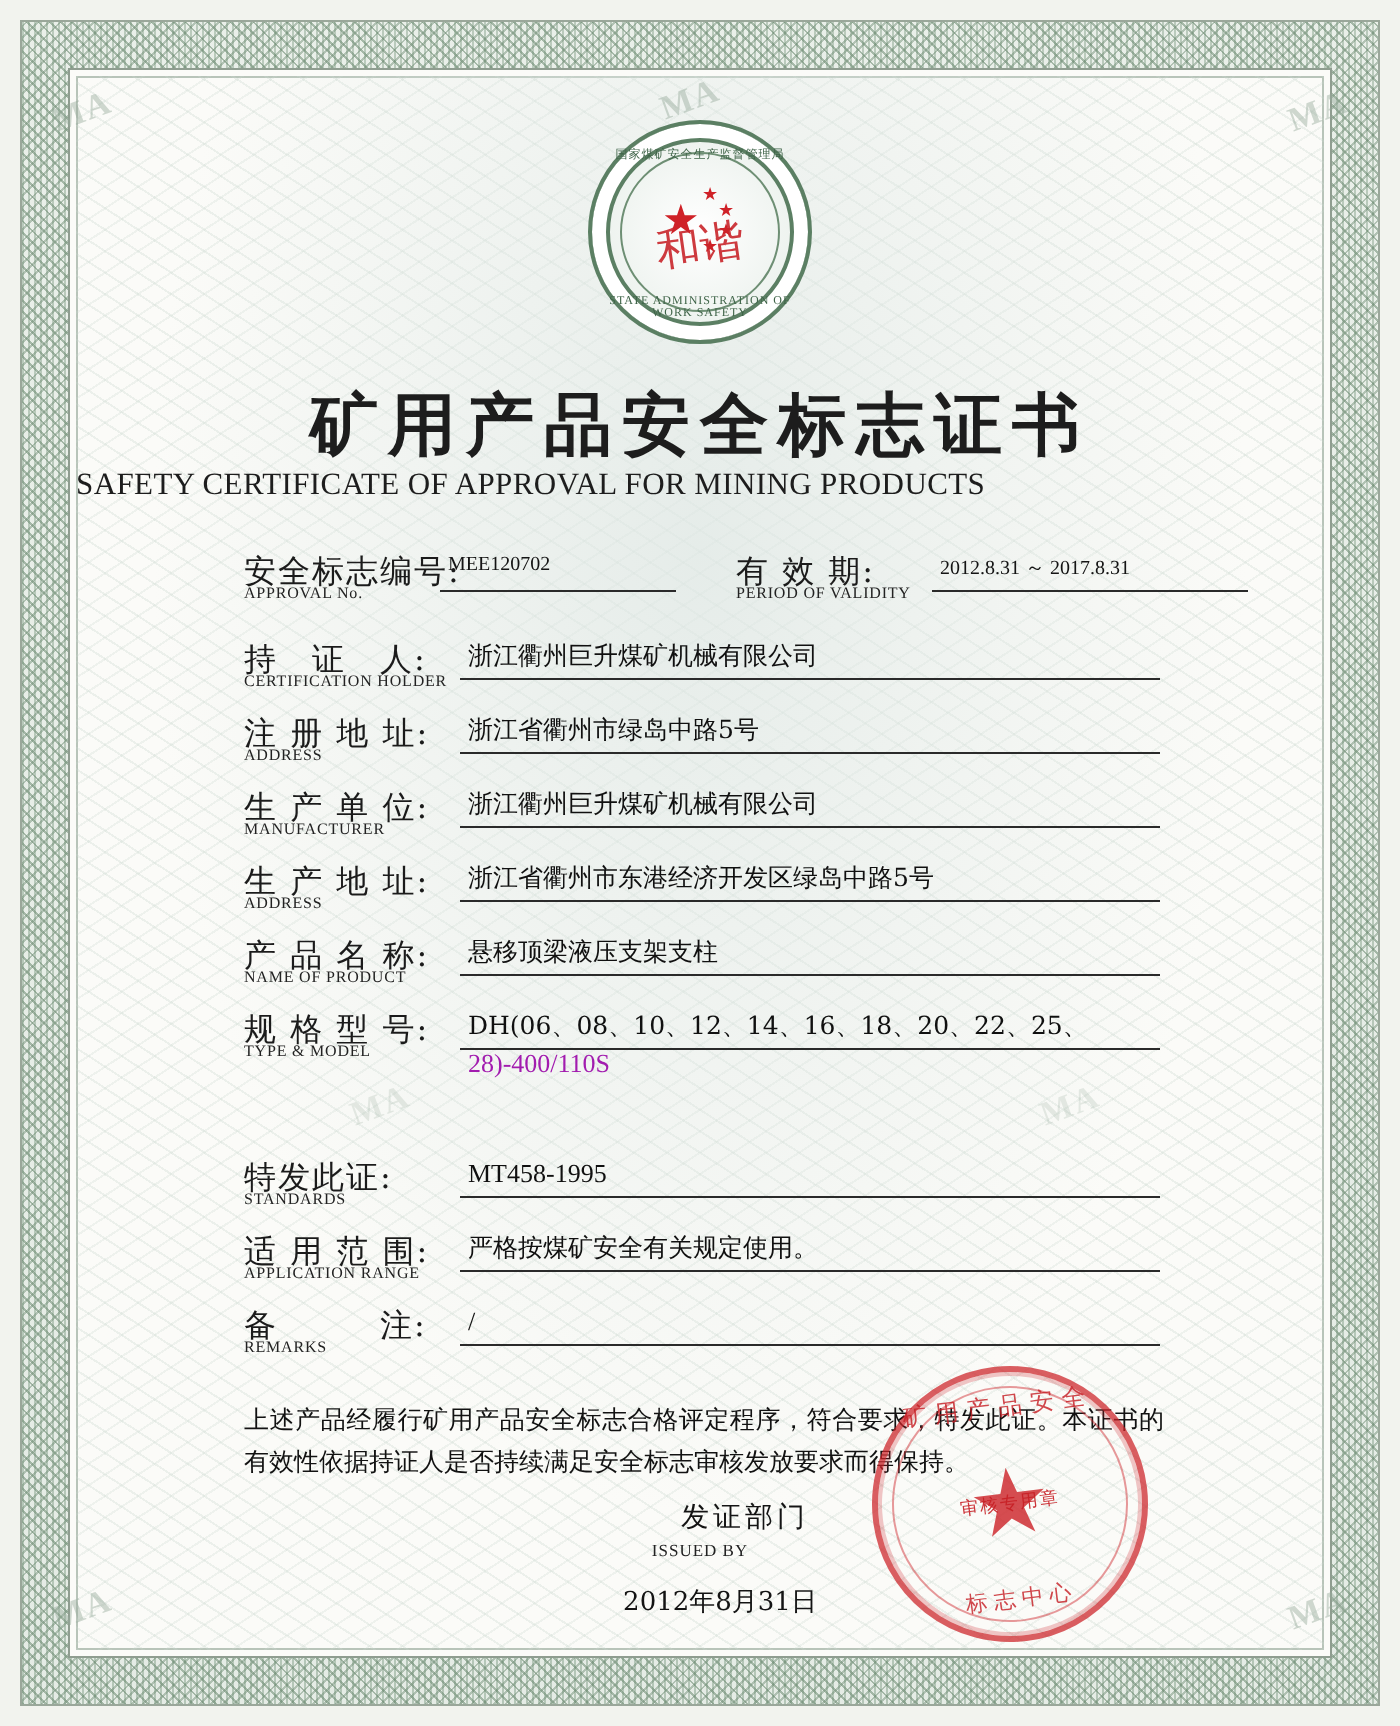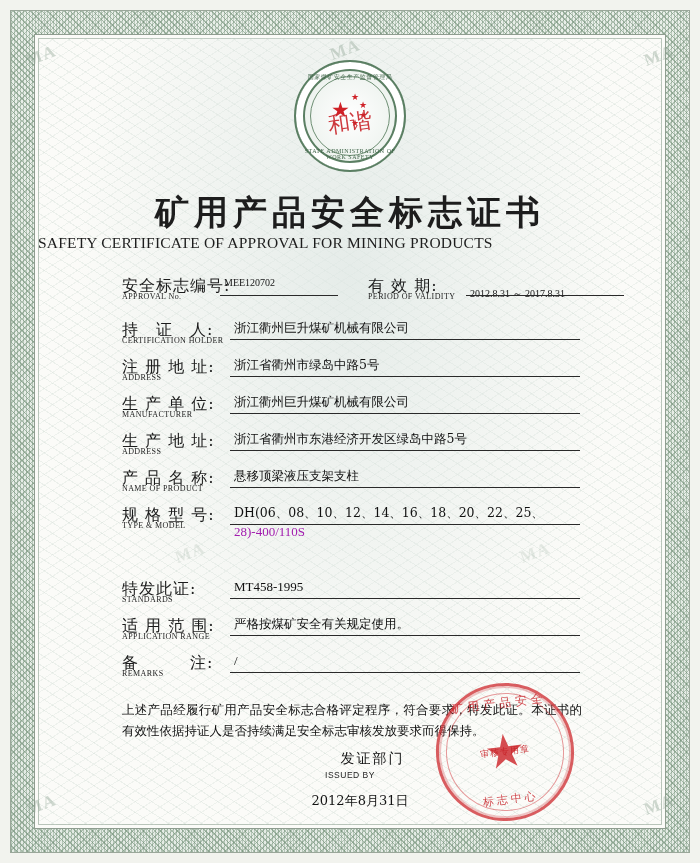--- a/index.html
+++ b/index.html
@@ -200,21 +200,21 @@
     white-space: nowrap;
   }
 
   .ap-no { position:absolute; left: 84px; top: 0; }
   .ap-no-en { position:absolute; left: 84px; top: 16px; }
   .ap-no-val { position:absolute; left: 186px; top: 1px; }
   .ap-val-line { position:absolute; left: 182px; top: 19px; width: 118px; border-bottom: 1px solid #2a2a2a; }
 
   .pv { position:absolute; left: 330px; top: 0; }
   .pv-en { position:absolute; left: 330px; top: 16px; }
-  .pv-val { position:absolute; left: 432px; top: 11px; }
+  .pv-val { position:absolute; left: 432px; top: 1px; }
   .pv-line { position:absolute; left: 428px; top: 19px; width: 158px; border-bottom: 1px solid #2a2a2a; }
 
   
   .fields {
     position: absolute;
     left: 0; top: 282px; width: 100%;
   }
   .field {
     position: relative;
     height: 37px;
@@ -268,21 +268,21 @@
     text-align: center;
   }
   .issued .cn {
     font-family: "DejaVu Serif", serif;
     font-size: 14px;
     letter-spacing: 2px;
     color: #141414;
     margin-left: 45px;
   }
   .issued .en {
-    font-family: Liberation Sans, sans-serif;
+    font-family: Liberation Serif, serif;
     font-size: 8.5px;
     letter-spacing: .5px;
     color: #222;
     margin-top: 2px;
   }
   .issue-date {
     position: absolute;
     top: 754px;
     left: 0; width: 100%;
     text-align: center;

